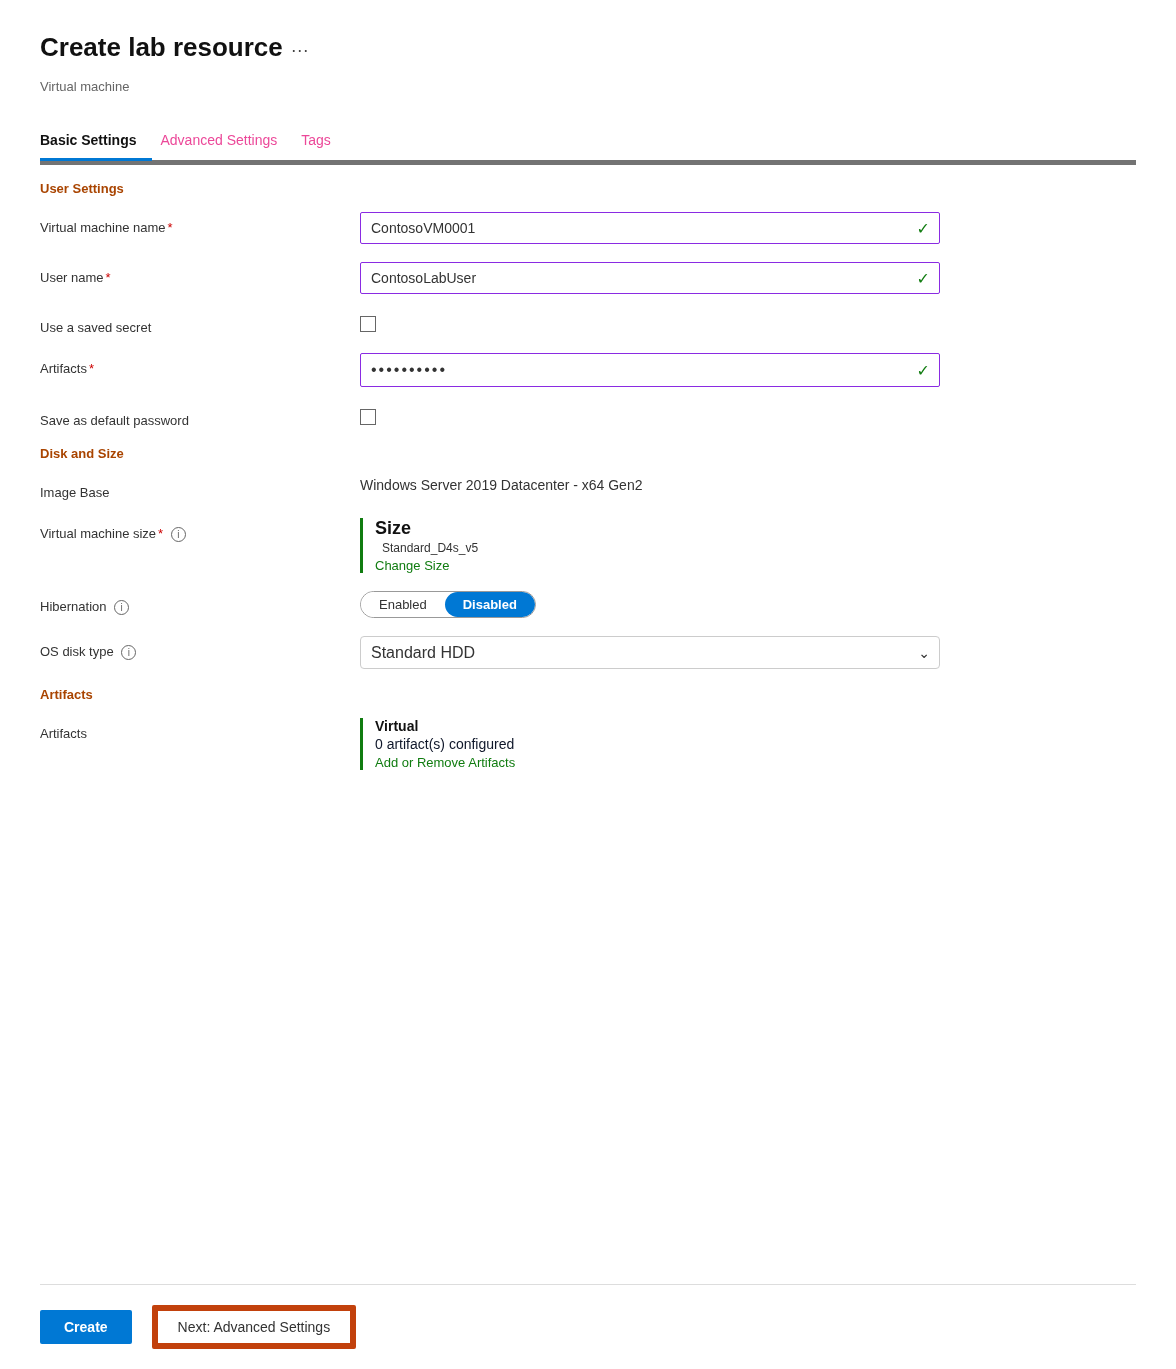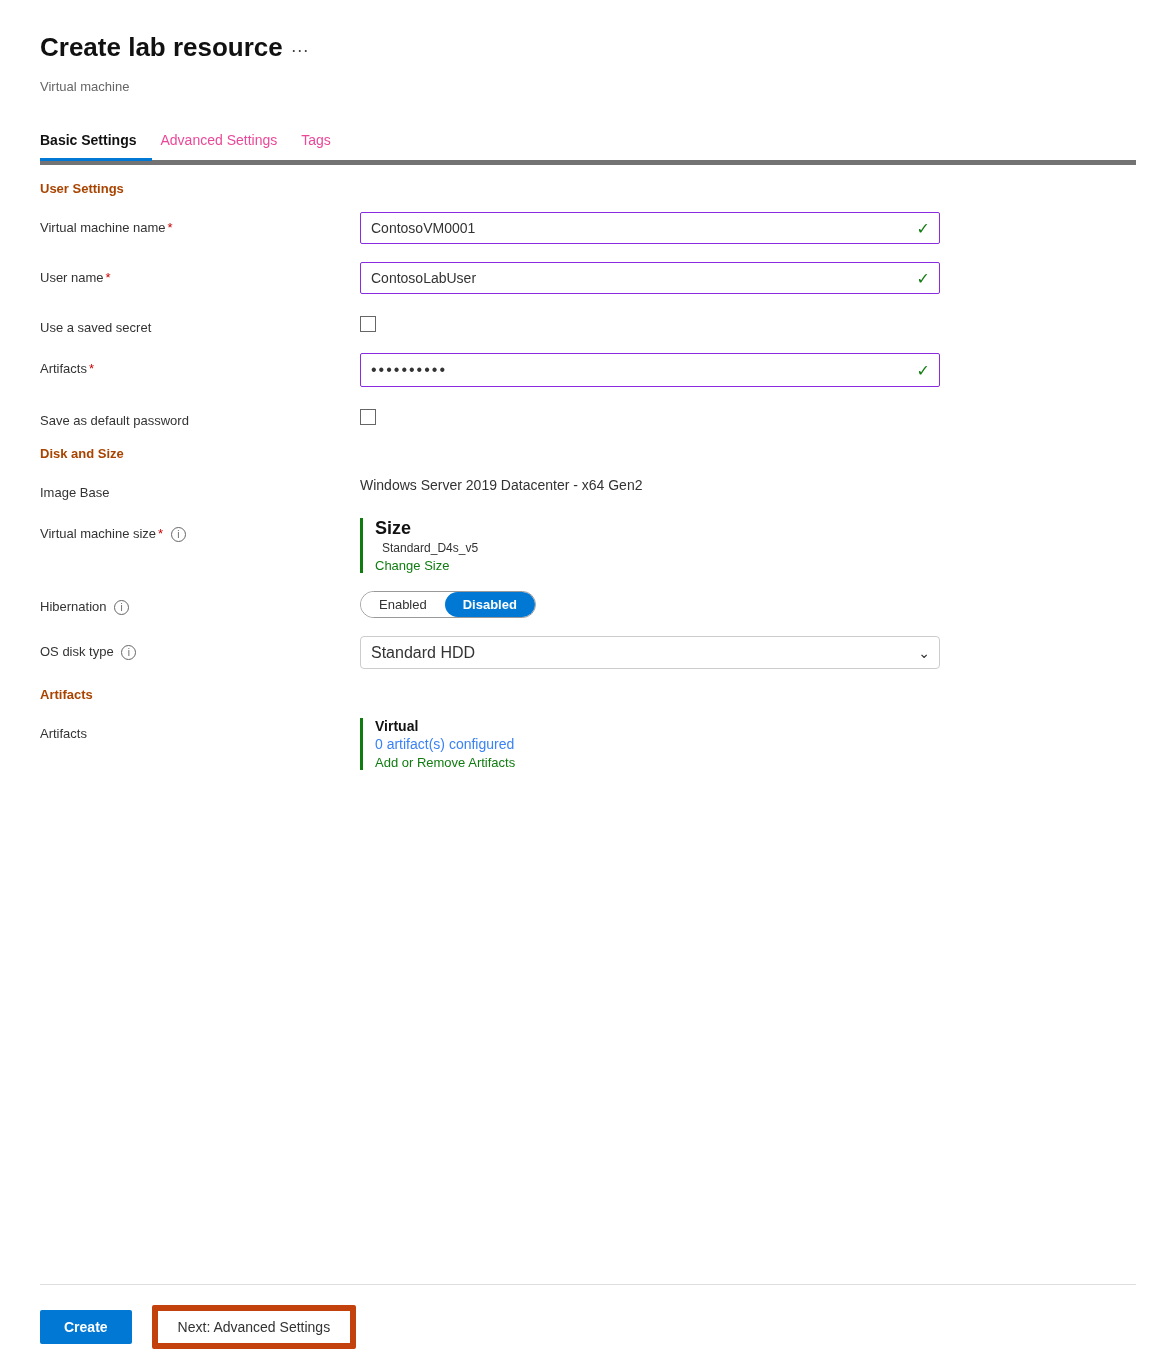--- a/index.html
+++ b/index.html
@@ -222,21 +222,21 @@
       border-left: 3px solid #107c10;
       padding-left: 12px;
     }
     .artifact-header {
       font-weight: 600;
       font-size: 14px;
       color: #111;
     }
     .artifact-count {
       font-size: 14px;
-      color: #3b82f6;
+      color: #0f172a;
       margin: 2px 0;
     }
     
     .content-flex {
       flex: 1;
     }
     .footer {
       border-top: 1px solid #ddd;
       padding: 20px 0;
       display: flex;

